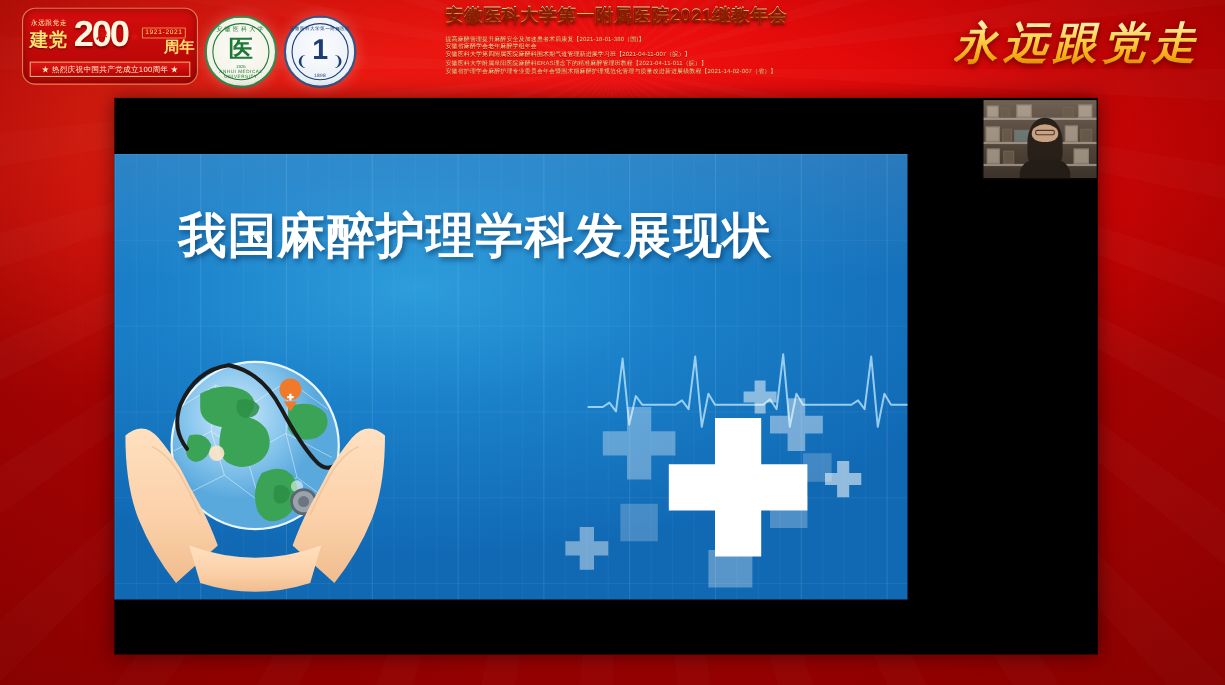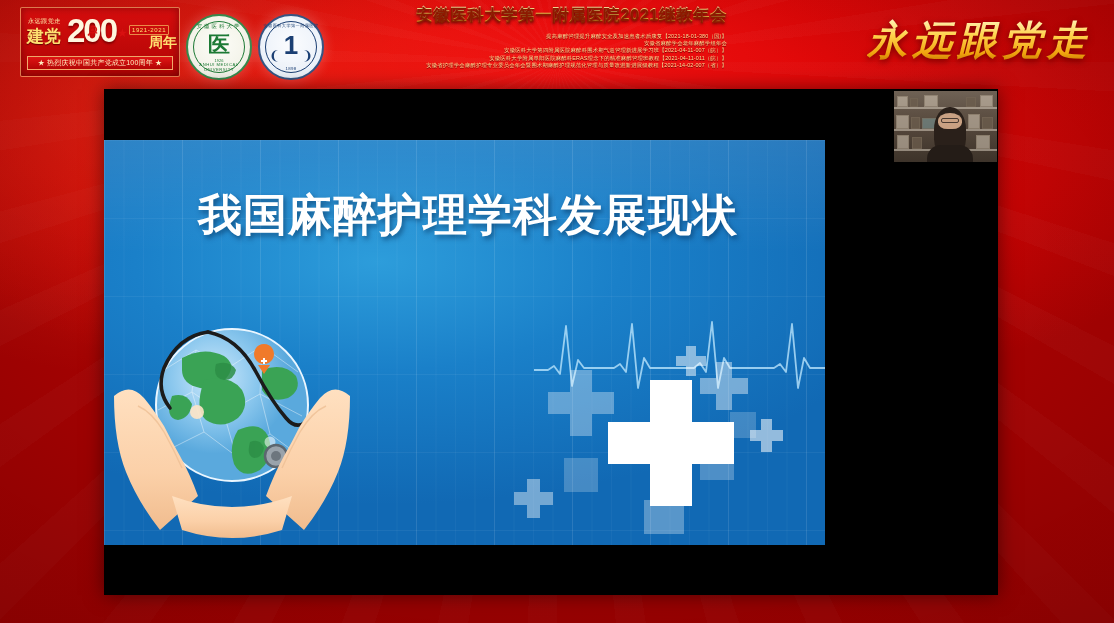--- a/index.html
+++ b/index.html
@@ -37,21 +37,21 @@
   }
 
   
   .banner { position:absolute; left:0; top:0; width:1114px; height:92px; }
 
   
   .emblem {
     position:absolute; left:20px; top:7px; width:160px; height:70px;
     background:linear-gradient(180deg,#d60d0d,#b00505);
     border:1px solid rgba(255,221,140,.55);
-    border-radius:2px;
+    border-radius:12px;
     box-shadow:0 0 8px rgba(0,0,0,.35) inset;
     overflow:hidden;
   }
   .emblem .em-top {
     position:absolute; left:0; top:3px; width:100%; height:44px;
   }
   .emblem .em-slogan {
     position:absolute; left:7px; top:6px;
     font-size:6.5px; color:#ffe9a8; letter-spacing:.4px;
     transform:scale(.95); transform-origin:left top;
@@ -152,21 +152,21 @@
     font-size:4.4px; color:#1b3f73; letter-spacing:.3px;
   }
   .logo-hosp .wheat-l, .logo-hosp .wheat-r {
     position:absolute; bottom:16px; font-size:13px; color:#1b3f73; line-height:13px;
   }
   .logo-hosp .wheat-l { left:9px; }
   .logo-hosp .wheat-r { right:9px; transform:scaleX(-1); }
 
   
   .title-block {
-    position:absolute; left:382px; top:2px; width:345px; text-align:right;
+    position:absolute; left:405px; top:2px; width:345px; text-align:left;
   }
   .main-title {
     font-size:16.5px; font-weight:bold; line-height:24px;
     color:#ffe27a;
     letter-spacing:.5px;
     text-shadow:0 1px 0 #8e1a00, 0 2px 3px rgba(60,0,0,.8);
     background:linear-gradient(180deg,#fff6cf 8%, #ffd558 45%, #e8a317 95%);
     -webkit-background-clip:text; background-clip:text;
     -webkit-text-fill-color:transparent;
     white-space:nowrap;
@@ -221,21 +221,20 @@
       linear-gradient(to right, rgba(255,255,255,.035) 1px, transparent 1px);
     background-size:19.5px 100%;
   }
 
   .slide-title {
     position:absolute; left:58px; top:48px;
     font-size:44px; font-weight:bold; color:#ffffff;
     letter-spacing:1px; line-height:54px;
     text-shadow:2px 3px 5px rgba(0,40,80,.55);
     white-space:nowrap;
-    margin-left:36px;
   }
 
   .presenter {
     position:absolute; left:275px; top:283px;
     font-size:22px; font-weight:bold; color:#0d2b4a;
     letter-spacing:1px; white-space:nowrap;
     text-shadow:0 1px 1px rgba(255,255,255,.25);
   }
 
   

